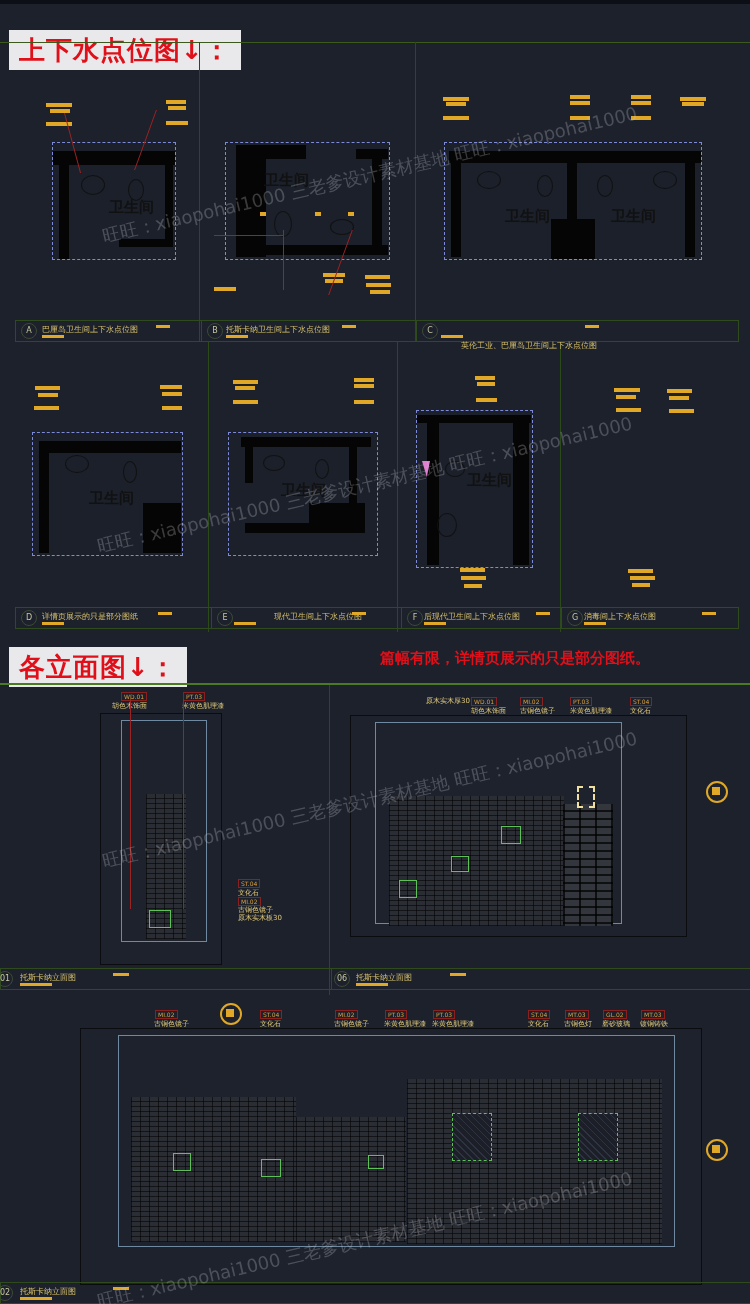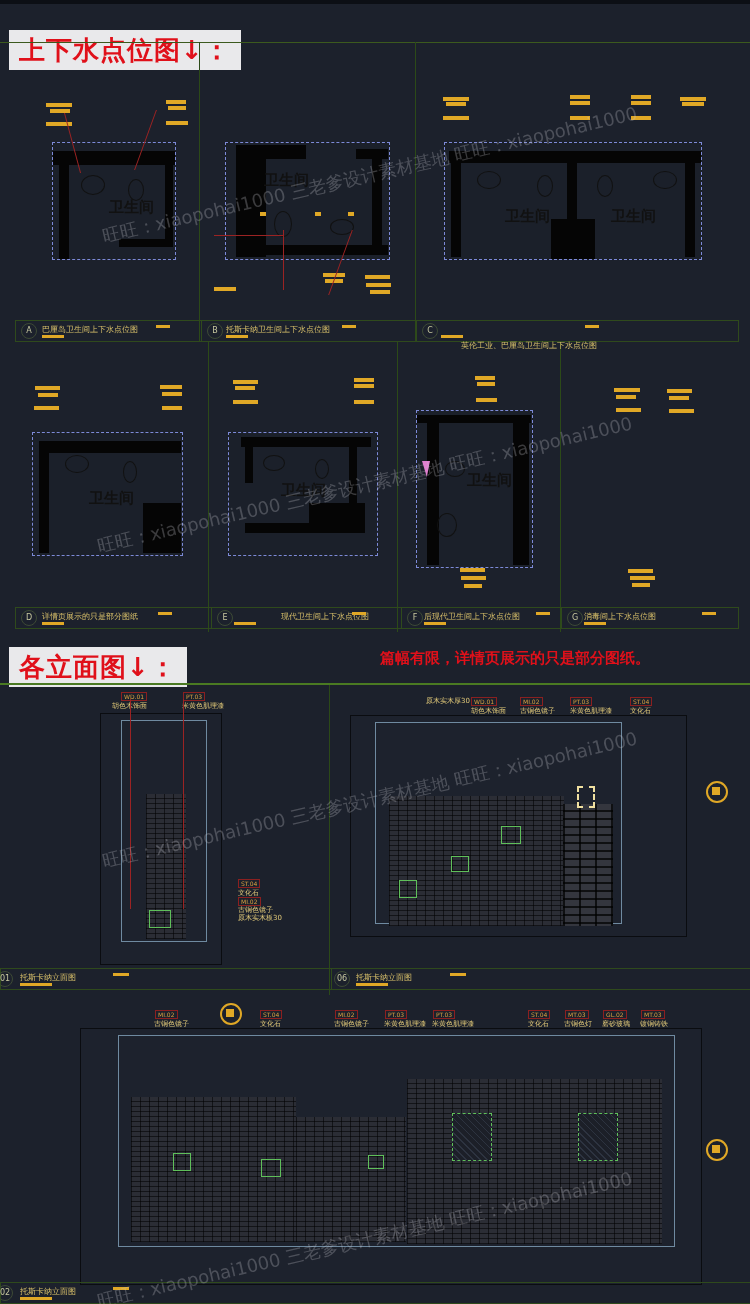--- a/index.html
+++ b/index.html
@@ -206,21 +206,21 @@
 
 <div class="abs titleblock" style="left:15px;top:607px;width:722px;">
   <div class="abs" style="left:0;top:0;width:195px;height:20px;">
     <div class="abs tb-circle" style="left:5px;top:2px;">D</div>
     <div class="abs tb-title" style="left:26px;top:3px;">详情页展示的只是部分图纸</div>
     <div class="abs tag" style="left:26px;top:14px;width:22px;height:3px;"></div>
     <div class="abs tag" style="left:142px;top:4px;width:14px;height:3px;"></div>
   </div>
   <div class="abs tb-cell" style="left:195px;top:0;width:190px;">
     <div class="abs tb-circle" style="left:5px;top:2px;">E</div>
-    <div class="abs tb-title" style="left:35px;top:3px;padding-left:34px;">现代卫生间上下水点位图</div>
+    <div class="abs tb-title" style="left:28px;top:3px;padding-left:34px;">现代卫生间上下水点位图</div>
     <div class="abs tag" style="left:22px;top:14px;width:22px;height:3px;"></div>
     <div class="abs tag" style="left:140px;top:4px;width:14px;height:3px;"></div>
   </div>
   <div class="abs tb-cell" style="left:385px;top:0;width:160px;">
     <div class="abs tb-circle" style="left:5px;top:2px;">F</div>
     <div class="abs tb-title" style="left:22px;top:3px;">后现代卫生间上下水点位图</div>
     <div class="abs tag" style="left:22px;top:14px;width:22px;height:3px;"></div>
     <div class="abs tag" style="left:134px;top:4px;width:14px;height:3px;"></div>
   </div>
   <div class="abs tb-cell" style="left:545px;top:0;width:177px;">

